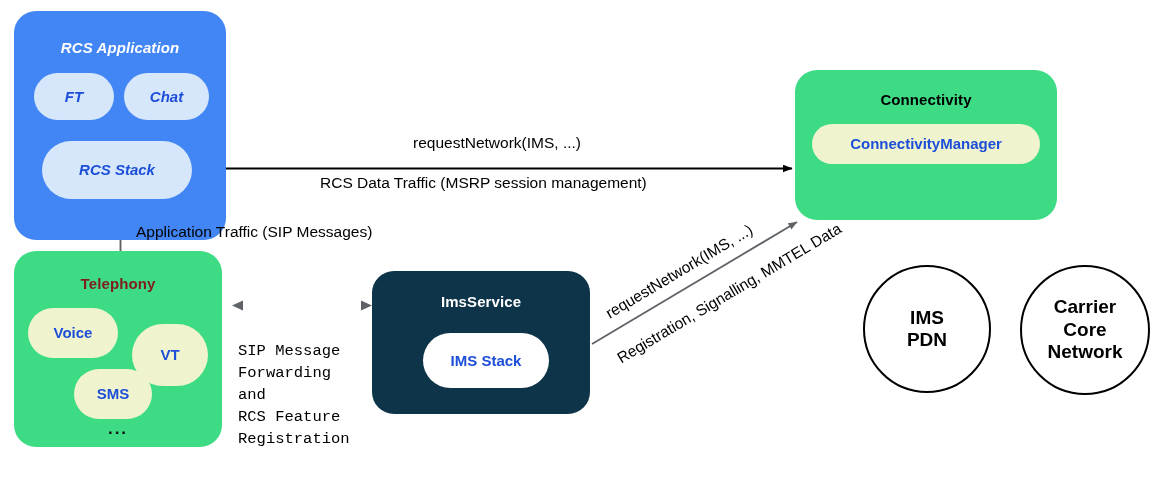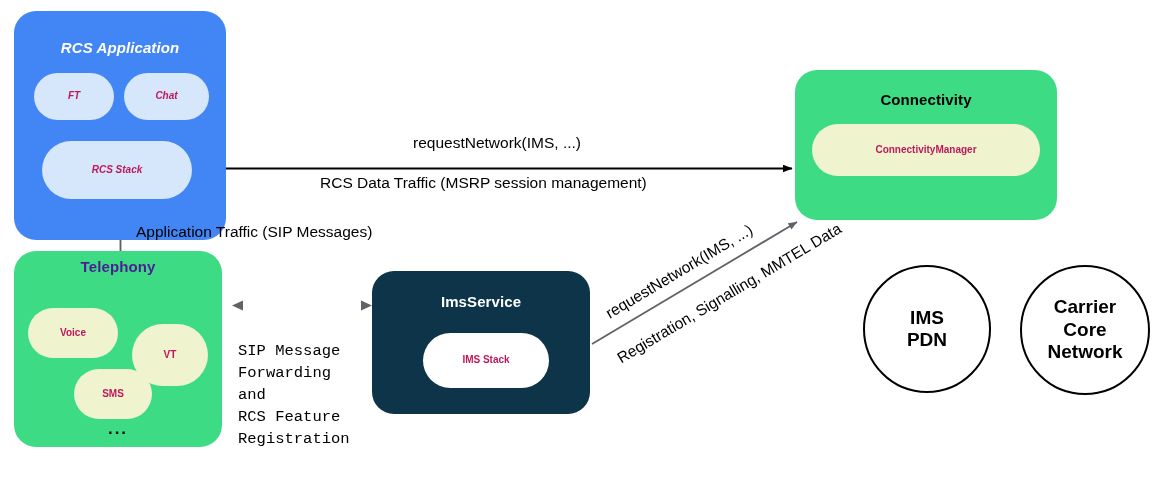--- a/index.html
+++ b/index.html
@@ -37,22 +37,22 @@
   }
 
   
   .pill {
     position: absolute;
     border-radius: 999px;
     display: flex;
     align-items: center;
     justify-content: center;
     font-weight: bold;
-    font-size: 10px;
-    color: #be185d;
+    font-size: 15px;
+    color: #1d4ed8;
     box-sizing: border-box;
     text-align: center;
     line-height: 1.05;
   }
 
   
   .circle {
     position: absolute;
     border: 2.6px solid #000000;
     border-radius: 50%;
@@ -140,41 +140,41 @@
     <div class="box-title" style="top:28px; color:#FFFFFF;">RCS Application</div>
 
     <div class="pill" style="left:20px; top:62px; width:80px; height:47px; background:#D6E7FB;">FT</div>
 
     <div class="pill" style="left:110px; top:62px; width:85px; height:47px; background:#D6E7FB;">Chat</div>
 
     <div class="pill" style="left:28px; top:130px; width:150px; height:58px; background:#D6E7FB;">RCS Stack</div>
   </div>
 
   <div class="box" style="left:14px; top:251px; width:208px; height:196px; background:#3DDC84;">
-    <div class="box-title" style="top:7px; color:#4c1d95;">Telephony</div>
+    <div class="box-title" style="top:24px; color:#7f1d1d;">Telephony</div>
 
     <div class="pill" style="left:14px; top:57px; width:90px; height:50px; background:#EFF4CE;">Voice</div>
 
     <div class="pill" style="left:118px; top:57px; width:76px; height:62px; background:#EFF4CE;margin-top:16px;">VT</div>
 
     <div class="pill" style="left:60px; top:118px; width:78px; height:50px; background:#EFF4CE;">SMS</div>
 
     <div class="ellipsis" style="left:0; right:0; top:168px; text-align:center;">...</div>
   </div>
 
   <div class="box" style="left:372px; top:271px; width:218px; height:143px; background:#0E3449;">
     <div class="box-title" style="top:22px; color:#FFFFFF;">ImsService</div>
 
     <div class="pill" style="left:51px; top:62px; width:126px; height:55px; background:#FFFFFF;">IMS Stack</div>
   </div>
 
   <div class="box" style="left:795px; top:70px; width:262px; height:150px; background:#3DDC84;">
     <div class="box-title" style="top:21px; color:#000000;">Connectivity</div>
 
-    <div class="pill" style="left:17px; top:54px; width:228px; height:52px; background:#EFF4CE;">ConnectivityManager</div>
+    <div class="pill" style="left:17px; top:54px; width:228px; height:40px; background:#EFF4CE;">ConnectivityManager</div>
   </div>
 
   <div class="circle" style="left:863px; top:265px; width:128px; height:128px; white-space:pre-line;">IMS
 PDN</div>
 
   <div class="circle" style="left:1020px; top:265px; width:130px; height:130px; white-space:pre-line;">Carrier
 Core
 Network</div>
 
   <div class="label" style="left:413px; top:133px;">requestNetwork(IMS, ...)</div>

